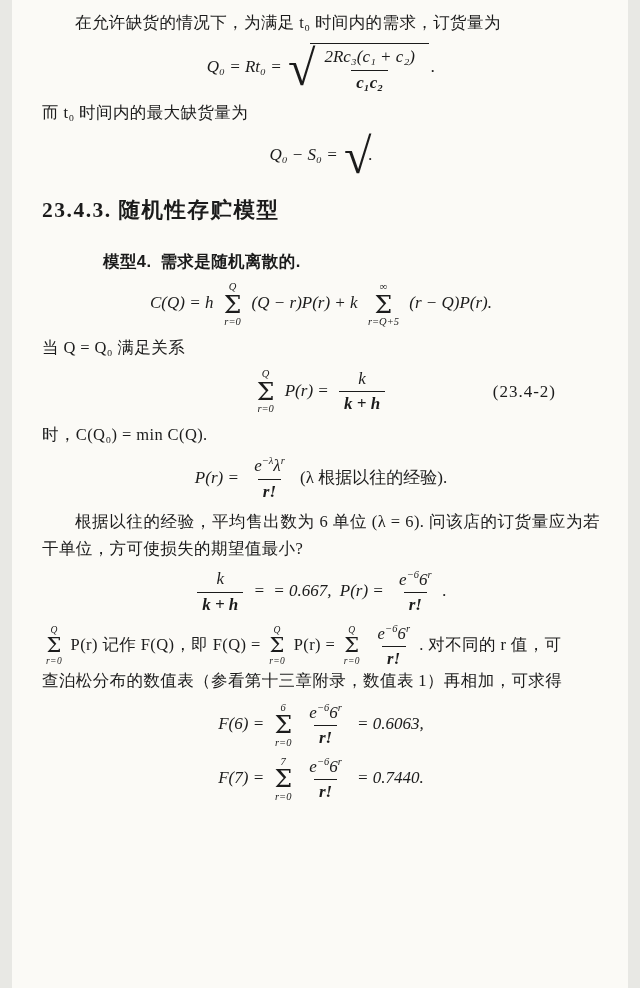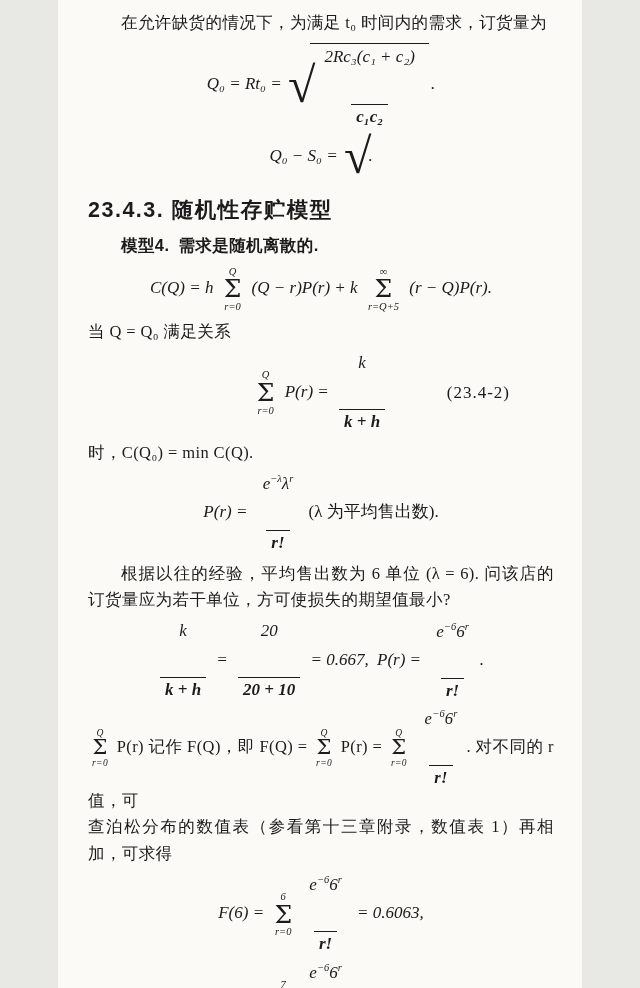--- a/index.html
+++ b/index.html
@@ -1,60 +1,60 @@
 <!DOCTYPE html>
 <html><head>
 <meta charset="utf-8">
 <style>
   html,body{margin:0;padding:0;background:#e8e8e4;}
   .page{
     position:relative;
-    width:524px;height:988px;
+    width:616px;height:988px;
     margin:0 auto;
     background:#fbfaf6;
     color:#1b1b1b;
     font-family:"Liberation Serif","DejaVu Serif",serif;
     box-sizing:border-box;
     padding:10px 28px 0 30px;
     overflow:hidden;
   }
   p.body{
     margin:0;
     font-size:16.5px;
     line-height:1.6;
     text-align:justify;
     letter-spacing:0.4px;
   }
   .indent{text-indent:2em;}
-  .label{font-weight:bold;margin-right:0.55em;font-family:"Liberation Sans","DejaVu Sans",sans-serif;}
+  .label{font-weight:bold;margin-right:0.55em;font-family:"Liberation Sans","DejaVu Sans",sans-serif;margin-left:28px;}
   .boldline{font-weight:bold;font-family:"Liberation Sans","DejaVu Sans",sans-serif;letter-spacing:0.6px;}
   h2.section-heading{
-    margin:16px 0 8px 0;
+    margin:16px 0 24px 0;
     font-size:21.5px;
     font-weight:bold;
-    font-family:Liberation Sans, sans-serif;
+    font-family:Liberation Serif, serif;
     letter-spacing:1.5px;
   }
   
   .formula{
     text-align:center;
     font-style:italic;
     font-size:17px;
     margin:7px 0;
     line-height:1.2;
   }
   .formula.tagged{position:relative;}
   .eq-tag{
     position:absolute;right:44px;top:50%;
     transform:translateY(-50%);
     font-style:normal;letter-spacing:1px;
   }
   .frac{
     display:inline-flex;flex-direction:column;align-items:center;
-    vertical-align:middle;margin:0 4px;line-height:1.2;gap:34px;
+    vertical-align:middle;margin:0 4px;line-height:1.2;
   }
   .frac .num{padding:0 5px 2px;}
   .frac .den{border-top:1.4px solid #1b1b1b;padding:2px 5px 0;font-weight:bold;}
   .sum{
     display:inline-flex;flex-direction:column;align-items:center;
     vertical-align:middle;margin:0 4px;line-height:1;
   }
   .sum .lim{font-size:10.5px;font-style:italic;line-height:1.1;}
   .sum .sig{font-size:25px;font-style:normal;line-height:0.95;font-family:"DejaVu Serif",serif;}
   .sum.small .sig{font-size:21px;}
@@ -80,20 +80,21 @@
       <span class="rad">√</span>
       <span class="radicand">
         <span class="frac">
           <span class="num">2Rc₃(c₁ + c₂)</span>
           <span class="den">c₁c₂</span>
         </span>
       </span>
     </span><span class="mspan">.</span>
   </div>
 
+  <p class="body">而 t₀ 时间内的最大缺货量为</p>
 
   <div class="formula">
     <span class="mspan">Q₀ − S₀ =</span>
     <span class="sqrt">
       <span class="rad">√</span>
     </span><span class="mspan">.</span>
   </div>
 
   <h2 class="section-heading">23.4.3. 随机性存贮模型</h2>
 
@@ -136,36 +137,32 @@
 
   <p class="body">时，C(Q₀) = min C(Q).</p>
 
 
   <div class="formula">
     <span class="mspan">P(r) =</span>
     <span class="frac">
       <span class="num"><span>e</span><sup class="msup">−λ</sup><span>λ</span><sup class="msup">r</sup></span>
       <span class="den">r!</span>
     </span>
-    <span class="mspan upright">(λ 为平均售出数).</span>
+    <span class="mspan upright">(λ 根据以往的经验).</span>
   </div>
 
   <p class="body indent">根据以往的经验，平均售出数为 6 单位 (λ = 6). 问该店的订货量应为若干单位，方可使损失的期望值最小?</p>
 
 
   <div class="formula">
     <span class="frac">
       <span class="num">k</span>
       <span class="den">k + h</span>
     </span>
     <span class="mspan">=</span>
-    <span class="frac">
-      <span class="num">20</span>
-      <span class="den">20 + 10</span>
-    </span>
     <span class="mspan">= 0.667,</span>
     <span class="mspan">P(r) =</span>
     <span class="frac">
       <span class="num"><span>e</span><sup class="msup">−6</sup><span>6</span><sup class="msup">r</sup></span>
       <span class="den">r!</span>
     </span><span class="mspan">.</span>
   </div>
 
   <p class="body">
     <span class="sum small">

